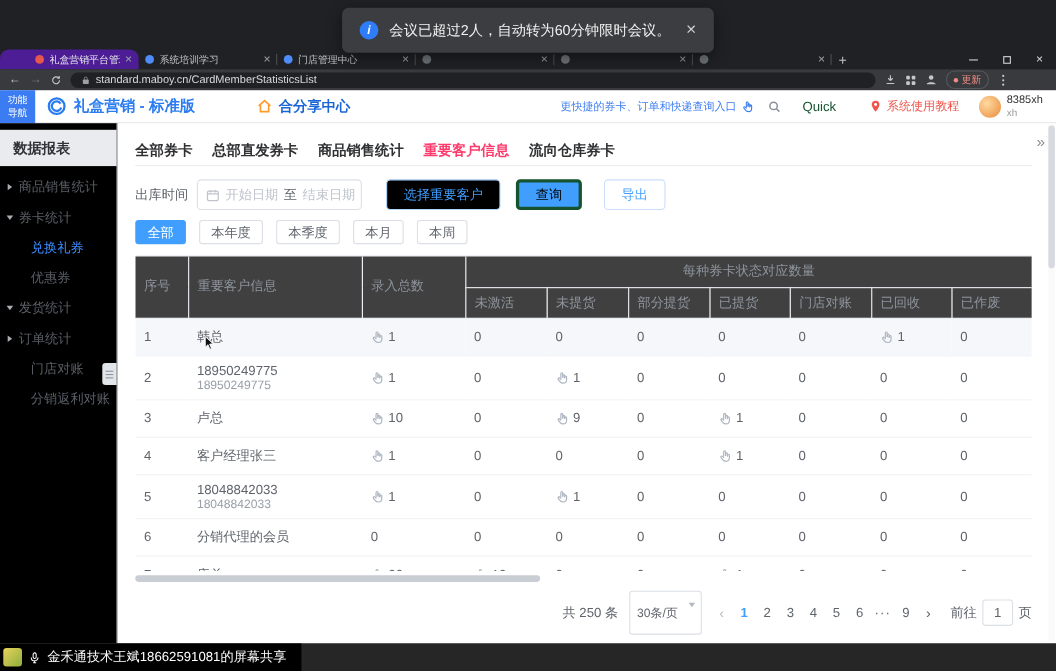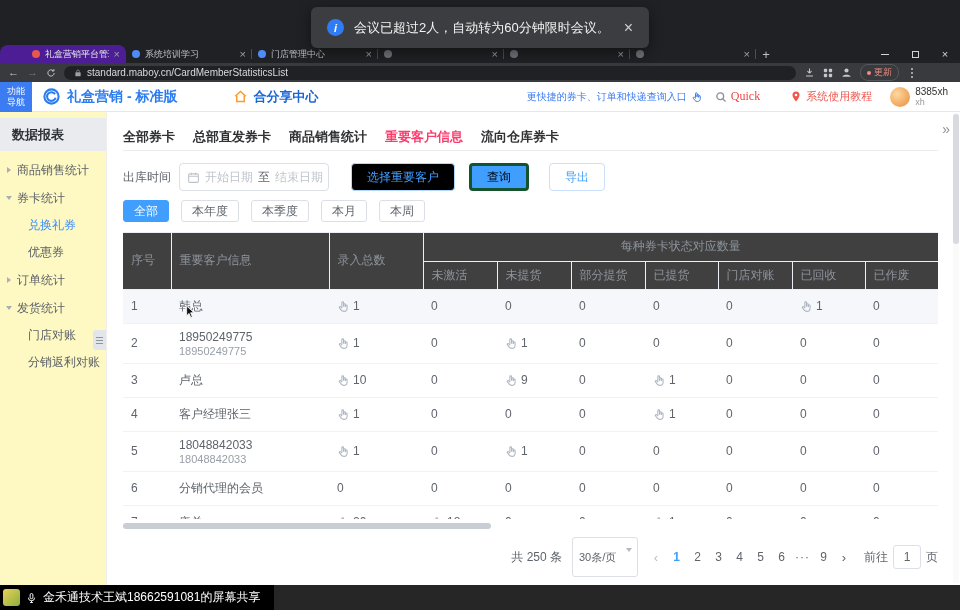--- a/index.html
+++ b/index.html
@@ -45,32 +45,32 @@
 
 .viewport{position:absolute;top:82px;left:0;width:100%;height:503px;background:#fff;}
 .app-header{height:30px;display:flex;align-items:center;border-bottom:1px solid #e8e8e8;}
 .nav-toggle{width:32px;height:30px;background:#3b7cf2;color:#fff;font-size:9px;line-height:1.2;
   display:flex;flex-direction:column;align-items:center;justify-content:center;flex-shrink:0;cursor:pointer;}
 .brand{display:flex;align-items:flex-end;gap:6px;margin-left:10px;cursor:pointer;}
 .brand-name{color:#2b7cf0;font-weight:bold;font-size:14px;white-space:nowrap;}
 .share-center{display:flex;align-items:center;gap:5px;margin-left:56px;color:#1b66d6;font-weight:bold;font-size:13px;cursor:pointer;}
 .hspacer{flex:1;}
 .quick-tip{color:#3b7cf2;font-size:10px;display:flex;align-items:center;gap:4px;white-space:nowrap;cursor:pointer;}
-.quick-search{display:flex;align-items:center;gap:4px;color:#ef4444;font-size:12px;margin-left:12px;cursor:pointer;font-family:Liberation Serif, serif;}
+.quick-search{display:flex;align-items:center;gap:20px;color:#14532d;font-size:12px;margin-left:12px;cursor:pointer;}
 .tutorial{display:flex;align-items:center;gap:4px;color:#ef564d;font-size:11px;margin-left:30px;white-space:nowrap;cursor:pointer;}
 .user{display:flex;align-items:center;gap:5px;margin-left:18px;margin-right:12px;}
 .avatar{width:20px;height:20px;border-radius:50%;background:radial-gradient(circle at 35% 35%,#ffd9a0,#e88b3a);cursor:pointer;}
 .user-names{display:flex;flex-direction:column;line-height:1.15;}
 .user-name{font-size:10px;color:#333;}
 .user-sub{font-size:9px;color:#999;}
 
 .app-body{display:flex;height:473px;}
 
 
-.sidebar{width:107px;background:#fef9c3;position:relative;flex-shrink:0;border-right:1px solid #eeeeee;}
+.sidebar{width:107px;background:#000000;position:relative;flex-shrink:0;border-right:1px solid #eeeeee;}
 .sidebar-title{margin-top:6px;height:33px;background:#e9ebef;display:flex;align-items:center;padding-left:12px;
   font-size:13px;font-weight:bold;color:#2f3338;}
 .menu{padding-top:5px;}
 .menu-item{height:28px;display:flex;align-items:center;padding-left:17px;font-size:12px;color:#5a5f66;position:relative;cursor:pointer;white-space:nowrap;}
 .caret-r{position:absolute;left:7px;width:0;height:0;border-left:4px solid #a9adb4;border-top:3px solid transparent;border-bottom:3px solid transparent;}
 .caret-d{position:absolute;left:6px;width:0;height:0;border-top:4px solid #a9adb4;border-left:3px solid transparent;border-right:3px solid transparent;}
 .menu-child{height:27px;display:flex;align-items:center;padding-left:28px;font-size:12px;color:#5a5f66;cursor:pointer;white-space:nowrap;}
 .menu-child.active{color:#3b8cff;}
 .collapse-handle{position:absolute;right:0;top:218px;width:13px;height:20px;background:#e2e5e9;border-radius:3px 0 0 3px;
   display:flex;flex-direction:column;align-items:center;justify-content:center;gap:2px;cursor:pointer;}
@@ -316,26 +316,26 @@
               <i class="caret-r"></i>
               <span>商品销售统计</span>
             </div>
             <div class="menu-item">
               <i class="caret-d"></i>
               <span>券卡统计</span>
             </div>
             <div class="menu-child active">兑换礼券</div>
             <div class="menu-child">优惠券</div>
             <div class="menu-item">
+              <i class="caret-d"></i>
+              <span>发货统计</span>
+            </div>
+            <div class="menu-item">
               <i class="caret-r"></i>
               <span>订单统计</span>
-            </div>
-            <div class="menu-item">
-              <i class="caret-d"></i>
-              <span>发货统计</span>
             </div>
             <div class="menu-child">门店对账</div>
             <div class="menu-child">分销返利对账</div>
           </div>
         <div class="collapse-handle">
             <i></i>
             <i></i>
             <i></i>
           </div>
       </aside>

